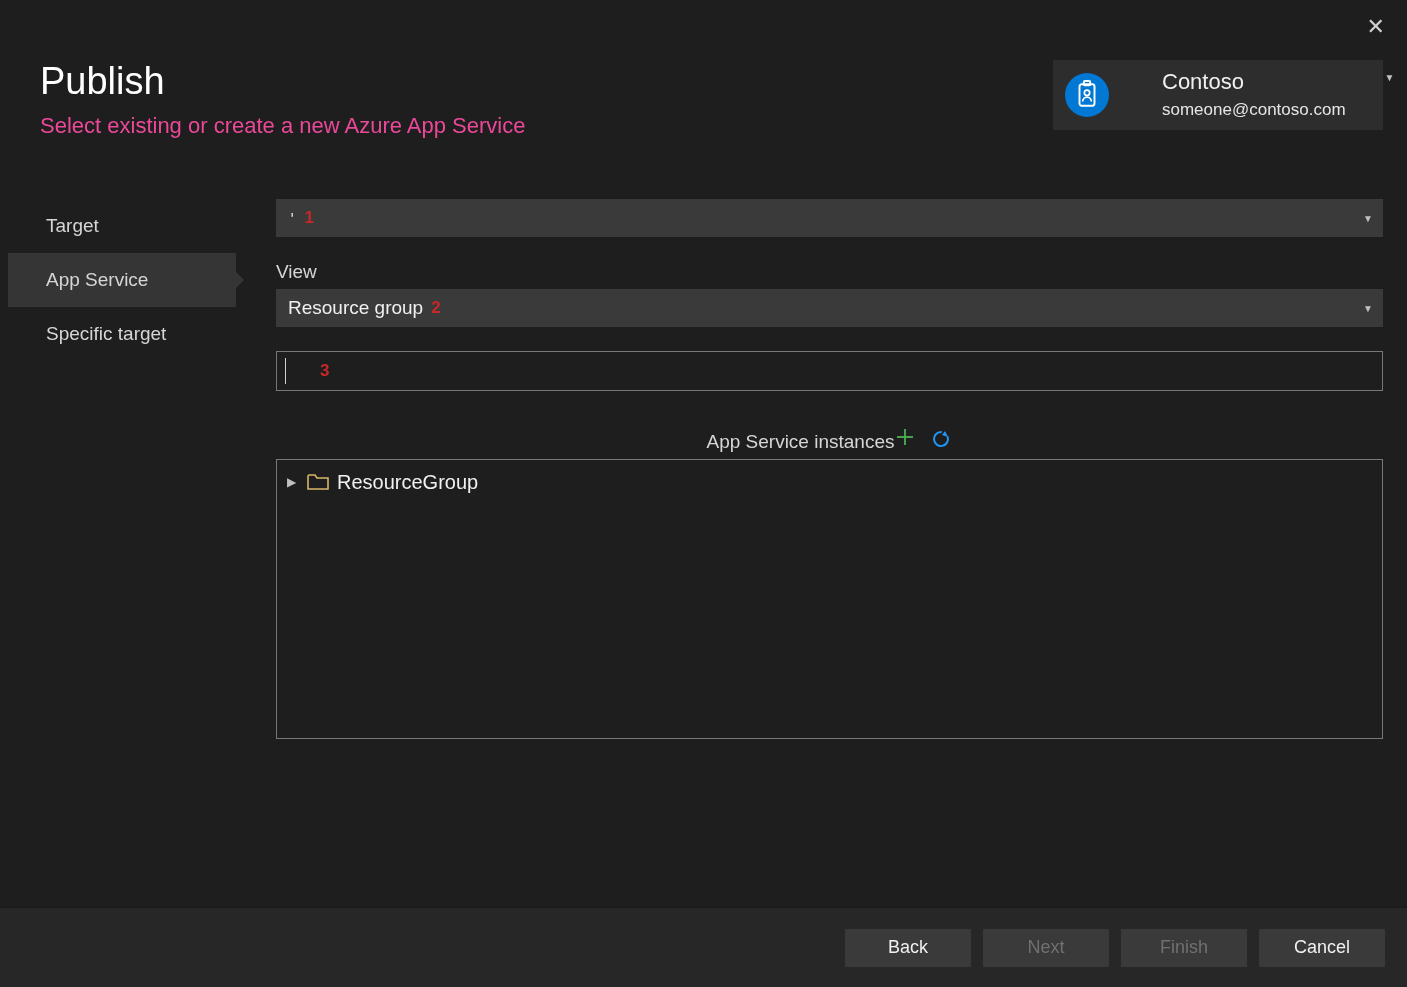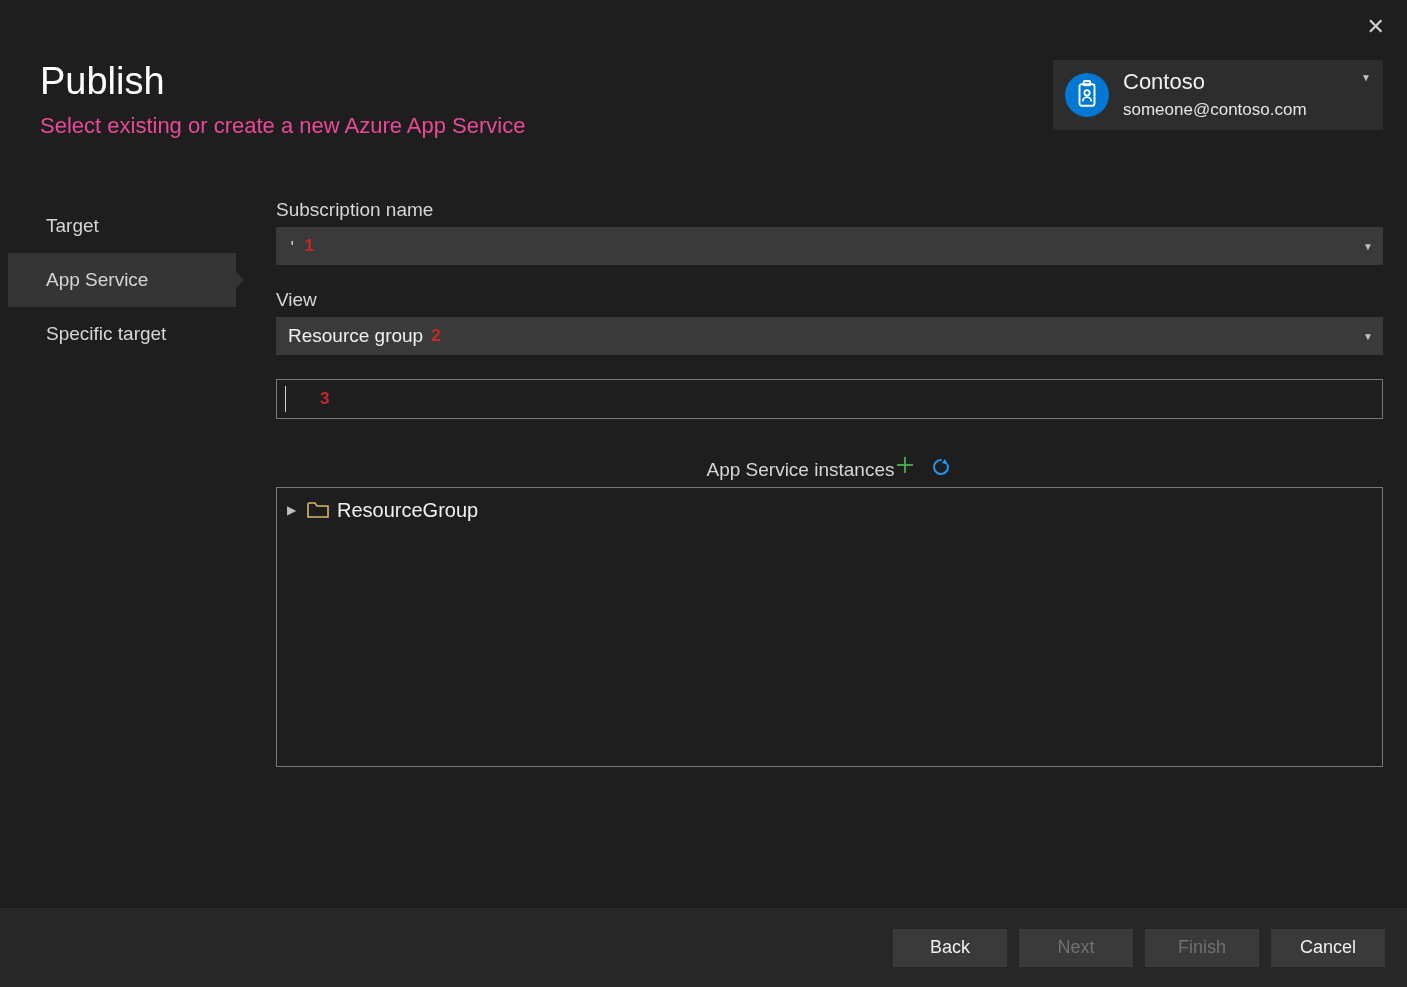--- a/index.html
+++ b/index.html
@@ -47,20 +47,21 @@
     position: absolute;
     top: 60px;
     right: 24px;
     width: 330px;
     height: 70px;
     background: #2d2d2d;
     display: flex;
     align-items: center;
     padding: 8px 12px;
     cursor: pointer;
+    gap: 39px;
   }
   .account-badge {
     width: 44px;
     height: 44px;
     border-radius: 50%;
     background: #0078d4;
     display: flex;
     align-items: center;
     justify-content: center;
     margin-right: 14px;
@@ -200,21 +201,21 @@
     background: #272727;
     display: flex;
     justify-content: flex-end;
     align-items: center;
     padding-right: 22px;
     gap: 12px;
     border-top: 1px solid #1a1a1a;
     margin-top: 30px;
   }
   .btn {
-    width: 114px;
+    width: 126px;
     height: 38px;
     background: #3a3a3a;
     color: #f0f0f0;
     display:flex; align-items:center; justify-content:center;
     font-size: 18px;
     cursor: pointer;
   }
   .btn.disabled { color:#707070; cursor:default; }
 </style>
 </head>
@@ -256,21 +257,20 @@
         <span>App Service</span>
       </div>
       <div class="nav-item">
         <span>Specific target</span>
       </div>
     </div>
 
     <div class="main">
 
       <div class="field-group">
-        <span class="label">Subscription name</span>
         <div class="combo">
           <span class="value" style="font-family:monospace;font-size:14px;">'</span>
           <span class="marker">1</span>
           <span class="chev">▼</span>
         </div>
       </div>
 
       <div class="field-group">
         <span class="label">View</span>
         <div class="combo">

